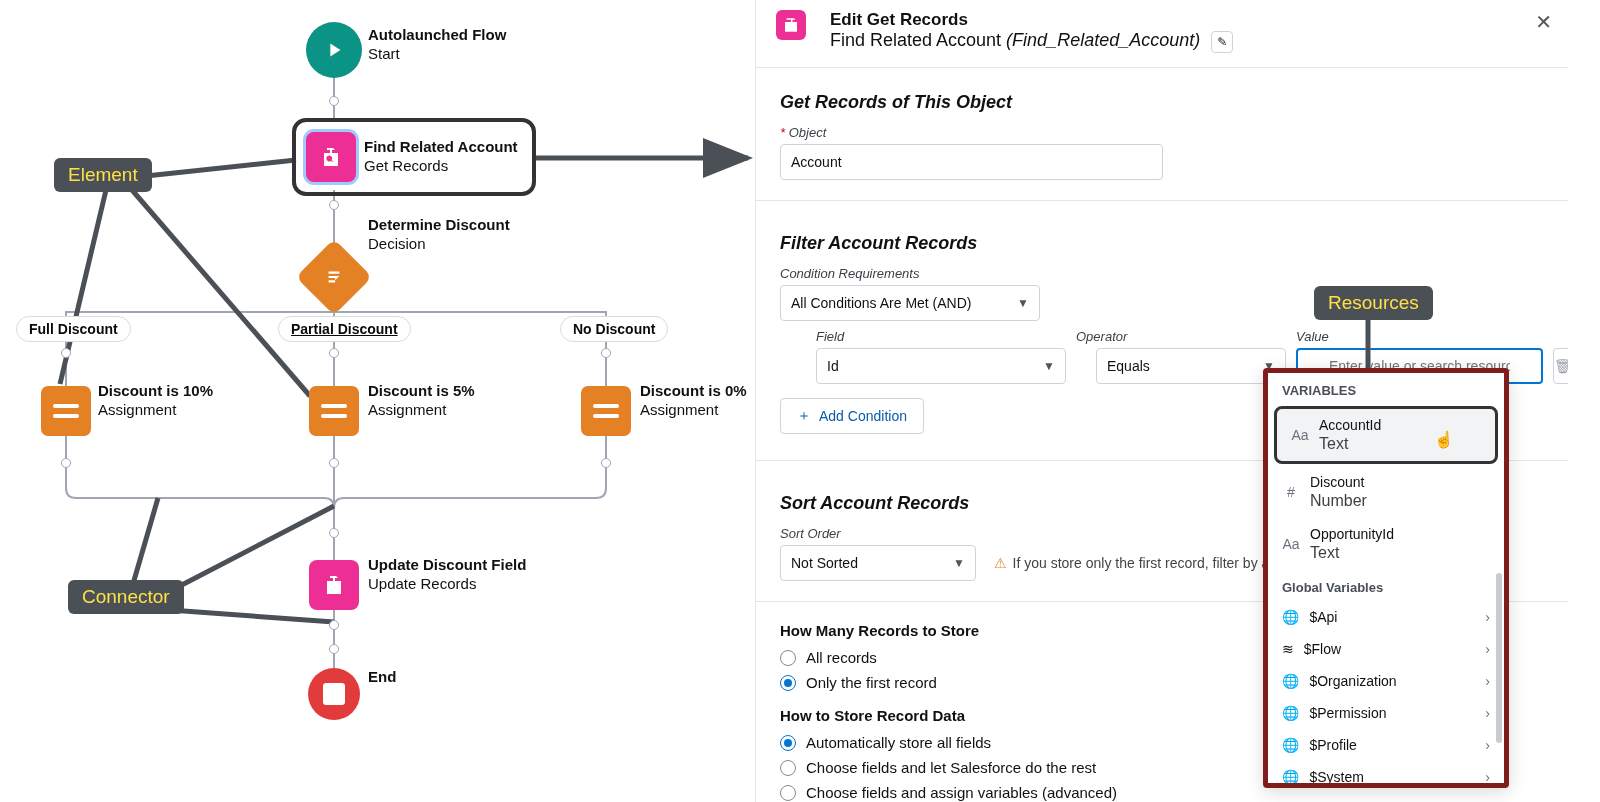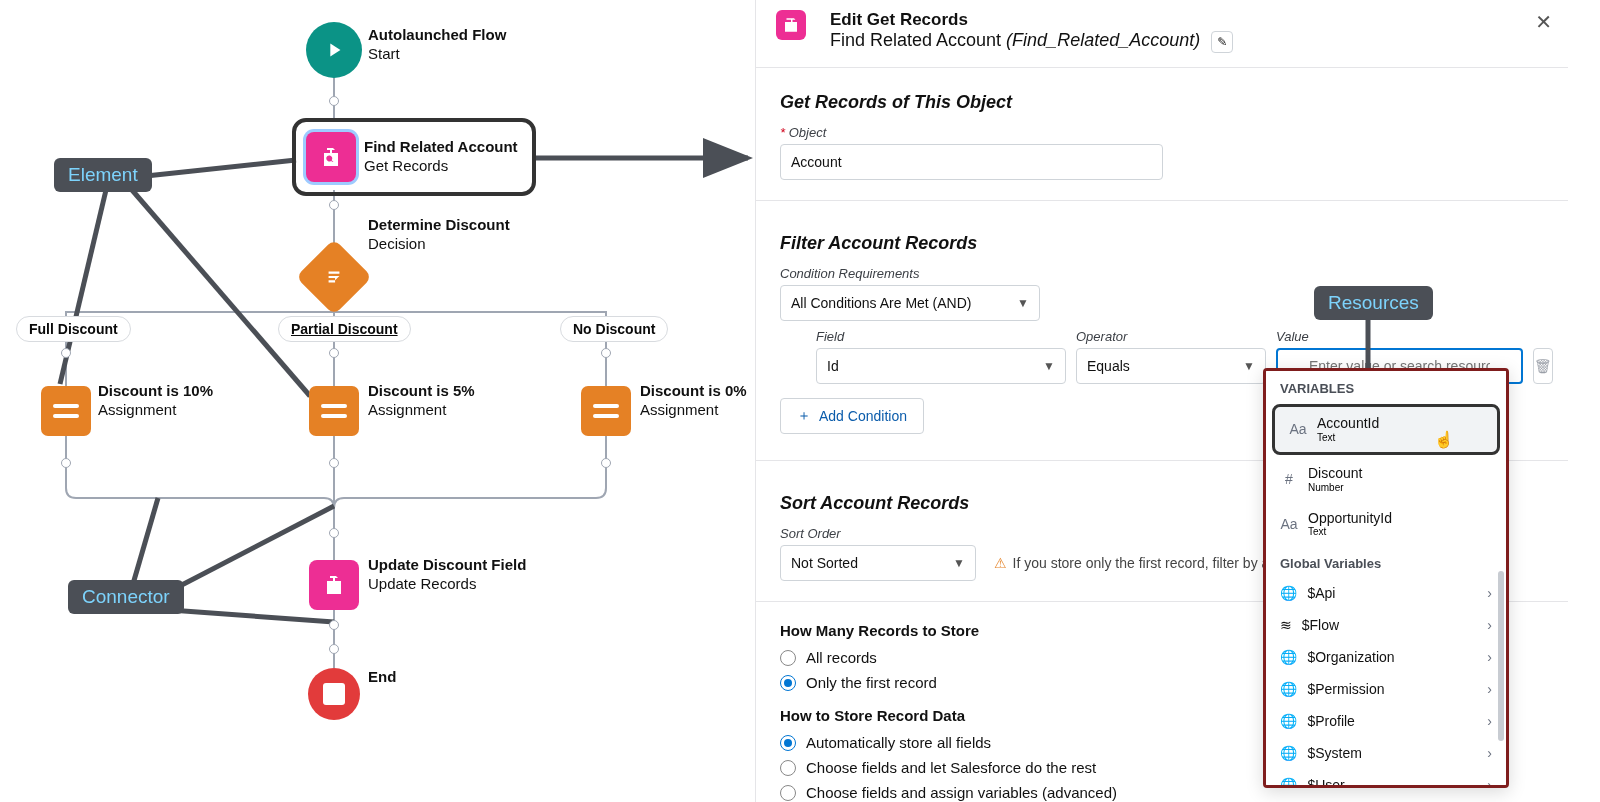--- a/index.html
+++ b/index.html
@@ -3,21 +3,21 @@
 <meta charset="utf-8">
 <style>
   * { box-sizing: border-box; margin:0; padding:0; font-family: -apple-system, "Segoe UI", Helvetica, Arial, sans-serif; }
   body { background:#fff; color:#111; width:1600px; height:802px; overflow:hidden; }
   .wrap { display:flex; width:1600px; height:802px; position:relative; }
 
   
   .canvas { position:relative; width:756px; height:802px; border-right:1px solid #e5e5e8; }
   .canvas svg.connectors { position:absolute; left:0; top:0; width:756px; height:802px; pointer-events:none; }
 
-  .callout { position:absolute; background:#4b4f56; color:#7dd3fc; padding:6px 14px; border-radius:6px; font-size:19px; font-weight:500; }
+  .callout { position:absolute; background:#4b4f56; color:#fde047; padding:6px 14px; border-radius:6px; font-size:19px; font-weight:500; }
 
   .node-lbl { position:absolute; font-size:15px; line-height:1.25; }
   .node-lbl b { font-weight:700; }
   .node-lbl .sub { font-weight:400; }
 
   .branch-pill { position:absolute; background:#fff; border:1px solid #d8dbdf; border-radius:16px; padding:4px 12px; font-size:14px; font-weight:600; color:#0a0a0a; }
 
   .diamond { position:absolute; width:54px; height:54px; background:#e58125; transform:rotate(45deg); border-radius:8px; }
   .diamond .inner { transform:rotate(-45deg); color:#fff; display:flex; align-items:center; justify-content:center; width:54px; height:54px; }
   .play { position:absolute; width:56px; height:56px; border-radius:50%; background:#0b9386; display:flex; align-items:center; justify-content:center; color:#fff; }
@@ -59,28 +59,28 @@
 
   .warn { color:#444; font-size:14px; display:flex; align-items:center; gap:6px;}
   .warn .tri { color:#e5852b; }
 
   .radio-list label { display:flex; align-items:center; gap:10px; font-size:15px; padding:4px 0; }
   .radio-dot { width:16px; height:16px; border:1px solid #888; border-radius:50%; display:inline-flex; align-items:center; justify-content:center;}
   .radio-dot.checked { border-color:#0176d3; }
   .radio-dot.checked::after { content:""; width:8px; height:8px; background:#0176d3; border-radius:50%; }
 
   
-  .dropdown { position:absolute; left:1263px; top:368px; width:246px; background:#fff; border:3px solid #7f1d1d; border-radius:4px; box-shadow:0 4px 18px rgba(0,0,0,.15); z-index:20; font-size:14px; max-height:420px; overflow:auto;}
+  .dropdown { position:absolute; left:1263px; top:368px; width:246px; background:#fff; border:5px solid #7f1d1d; border-radius:4px; box-shadow:0 4px 18px rgba(0,0,0,.15); z-index:20; font-size:14px; max-height:420px; overflow:auto;}
   .dd-sec { padding:10px 14px 6px; color:#4a4f57; font-weight:700; font-size:13px; }
   .dd-item { padding:8px 14px; display:flex; align-items:center; gap:10px; cursor:pointer; }
   .dd-item:hover,.dd-item.hl { background:#f1f3f5; }
   .dd-item .ico { width:18px; text-align:center; color:#6b7280; }
   .dd-item.boxed { border:3px solid #333; border-radius:8px; margin:2px 6px; }
   .dd-item .meta { display:flex; flex-direction:column; line-height:1.2; }
-  .dd-item .meta .sub { font-size:10px; color:#000000;}
+  .dd-item .meta .sub { font-size:16px; color:#404040;}
   .dd-global { display:flex; align-items:center; justify-content:space-between; padding:8px 14px; cursor:pointer;}
   .dd-global .left { display:flex; align-items:center; gap:10px;}
   .dd-global .chev { color:#6b7280; }
   .dd-scroll { position:absolute; right:2px; top:200px; width:6px; height:170px; background:#c8ccd2; border-radius:3px;}
 
   .cursor-hand { position:absolute; left:1434px; top:430px; color:#444; z-index:25;}
 </style>
 </head>
 <body>
 
@@ -238,21 +238,21 @@
       <div class="filter-row">
         <div class="col">
           <div class="fld-lbl">Field</div>
           <div class="select">
             <span>Id</span>
               <span class="car">▼</span>
           </div>
         </div>
         <div class="col">
           <div class="fld-lbl">Operator</div>
-          <div class="select" style="width:190px;">
+          <div class="select" style="width:190px;margin-left:20px;">
             <span>Equals</span>
               <span class="car">▼</span>
           </div>
         </div>
         <div class="col">
           <div class="fld-lbl">Value</div>
           <div class="value-input">
             <input placeholder="Enter value or search resources..." style="">
             <span class="mag">🔍</span>
           </div>

